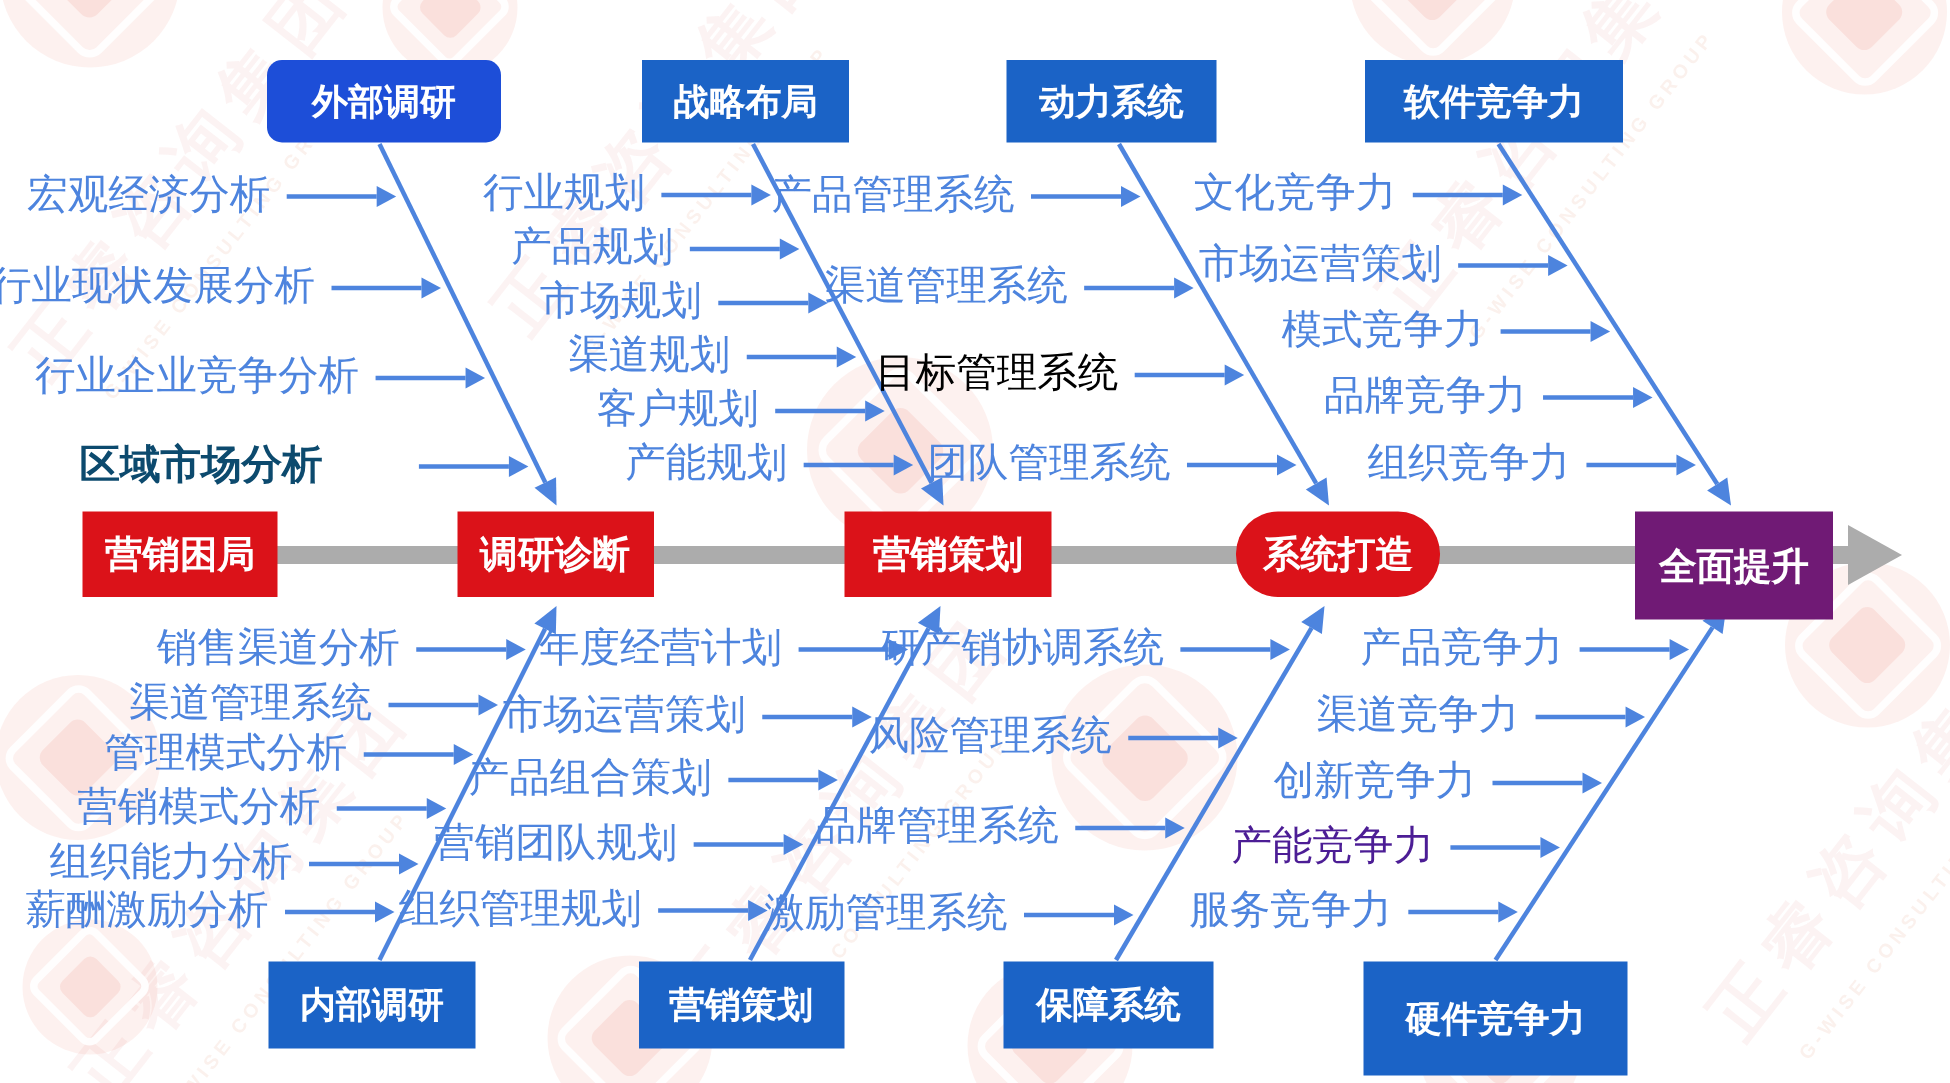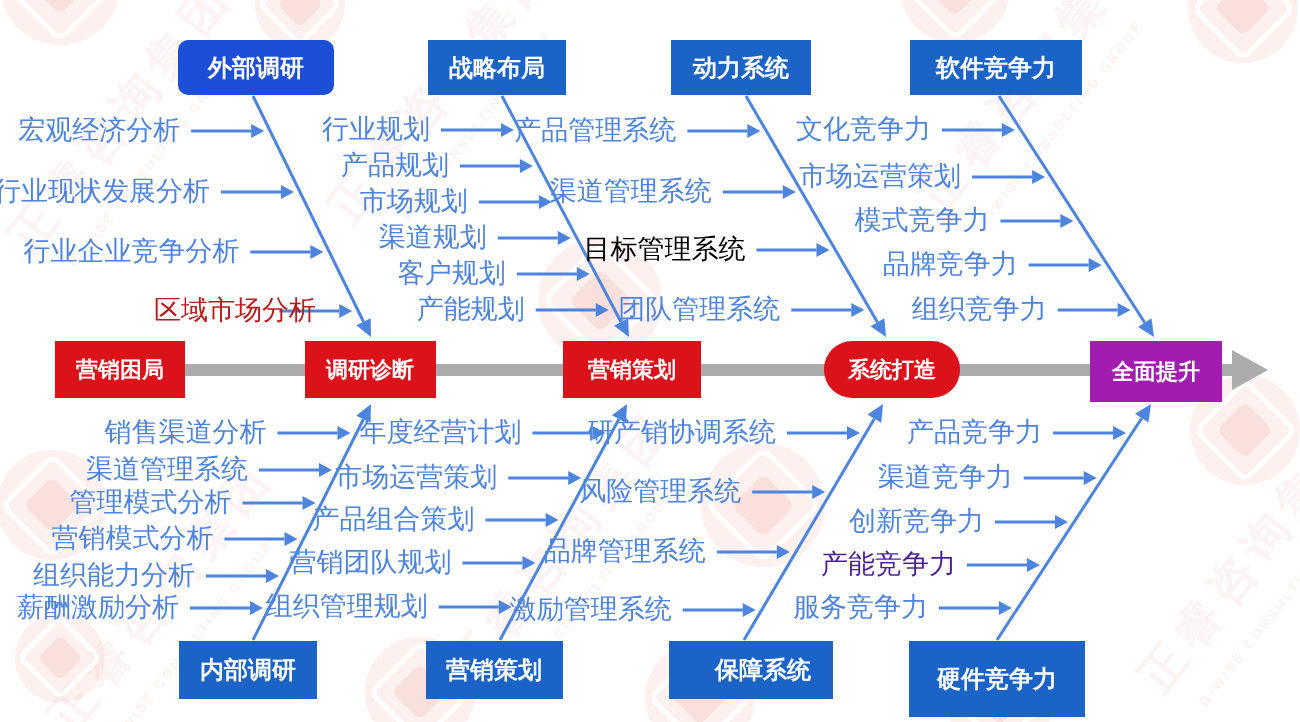--- a/index.html
+++ b/index.html
@@ -21,21 +21,21 @@
   .seal .d1{position:absolute;inset:16%;transform:rotate(45deg);border:5px solid rgba(255,255,255,0.9);border-radius:14%;}
   .seal .d2{position:absolute;inset:32%;transform:rotate(45deg);background:rgba(238,138,122,0.16);border-radius:18%;}
   
   svg.lines{position:absolute;left:0;top:0;z-index:1;}
   
   .box{
     position:absolute;display:flex;align-items:center;justify-content:center;
     color:#fff;font-weight:bold;z-index:2;white-space:nowrap;
   }
   .box.blue{font-size:24px;}
-  .box.red{font-size:22px;text-align:right;}
+  .box.red{font-size:25px;text-align:right;}
   
   .item{
     position:absolute;z-index:2;white-space:nowrap;font-size:27px;font-weight:500;
     transform:translateY(-54%);
   }
 </style>
 </head>
 <body>
 
 <div class="canvas">
@@ -299,53 +299,53 @@
       </div>
       <div class="box red" style="left: 304.5px; top: 341px; width: 131px; height: 57px; background: rgb(219, 18, 25);">
         <span>调研诊断</span>
       </div>
       <div class="box red" style="left: 563px; top: 341px; width: 138px; height: 57px; background: rgb(219, 18, 25);">
         <span>营销策划</span>
       </div>
       <div class="box red" style="left: 824px; top: 341px; width: 136px; height: 57px; background: rgb(219, 18, 25); border-radius: 28px;">
         <span>系统打造</span>
       </div>
-      <div class="box red" style="left: 1090px; top: 341px; width: 132px; height: 61px; background: #a21caf;">
+      <div class="box red" style="left: 1090px; top: 341px; width: 132px; height: 72px; background: #701a75;">
         <span>全面提升</span>
       </div>
       <div class="box blue" style="left: 178px; top: 40px; width: 156px; height: 55px; background: #1d4ed8; border-radius: 10px;">
         <span>外部调研</span>
       </div>
       <div class="box blue" style="left: 428px; top: 40px; width: 138px; height: 55px; background: rgb(27, 99, 198);">
         <span>战略布局</span>
       </div>
       <div class="box blue" style="left: 671px; top: 40px; width: 140px; height: 55px; background: rgb(27, 99, 198);">
         <span>动力系统</span>
       </div>
       <div class="box blue" style="left: 910px; top: 40px; width: 172px; height: 55px; background: rgb(27, 99, 198);">
         <span>软件竞争力</span>
       </div>
       <div class="box blue" style="left: 179px; top: 641px; width: 138px; height: 58px; background: rgb(27, 99, 198);">
         <span>内部调研</span>
       </div>
       <div class="box blue" style="left: 425.5px; top: 641px; width: 137px; height: 58px; background: rgb(27, 99, 198);">
         <span>营销策划</span>
       </div>
-      <div class="box blue" style="left: 669px; top: 641px; width: 140px; height: 58px; background: rgb(27, 99, 198); padding-left: 24px;">
+      <div class="box blue" style="left: 669px; top: 641px; width: 140px; height: 58px; background: rgb(27, 99, 198);">
         <span>保障系统</span>
       </div>
       <div class="box blue" style="left: 909px; top: 641px; width: 176px; height: 76px; background: rgb(27, 99, 198);">
         <span>硬件竞争力</span>
       </div>
     </div>
   <div id="item-layer">
       <div class="item" style="right: 1119.86px; top: 131px; color: rgb(77, 132, 222);">宏观经济分析</div>
       <div class="item" style="right: 1090px; top: 192px; color: rgb(77, 132, 222);">行业现状发展分析</div>
       <div class="item" style="right: 1060.62px; top: 252px; color: rgb(77, 132, 222);">行业企业竞争分析</div>
-      <div class="item" style="right: 984px; top: 311px; color: #b91c1c;">区域市场分析</div>
+      <div class="item" style="right: 1085px; top: 311px; color: #0c4a6e; font-weight: bold;">区域市场分析</div>
       <div class="item" style="right: 870.083px; top: 130px; color: rgb(77, 132, 222);">行业规划</div>
       <div class="item" style="right: 851.112px; top: 166px; color: rgb(77, 132, 222);">产品规划</div>
       <div class="item" style="right: 832.141px; top: 202px; color: rgb(77, 132, 222);">市场规划</div>
       <div class="item" style="right: 813.17px; top: 238px; color: rgb(77, 132, 222);">渠道规划</div>
       <div class="item" style="right: 794.199px; top: 274px; color: rgb(77, 132, 222);">客户规划</div>
       <div class="item" style="right: 775.228px; top: 310px; color: rgb(77, 132, 222);">产能规划</div>
       <div class="item" style="right: 623.668px; top: 131px; color: rgb(77, 132, 222);">产品管理系统</div>
       <div class="item" style="right: 588.232px; top: 192px; color: rgb(77, 132, 222);">渠道管理系统</div>
       <div class="item" style="right: 554.539px; top: 250px; color: #000000;">目标管理系统</div>
       <div class="item" style="right: 519.685px; top: 310px; color: rgb(77, 132, 222);">团队管理系统</div>

